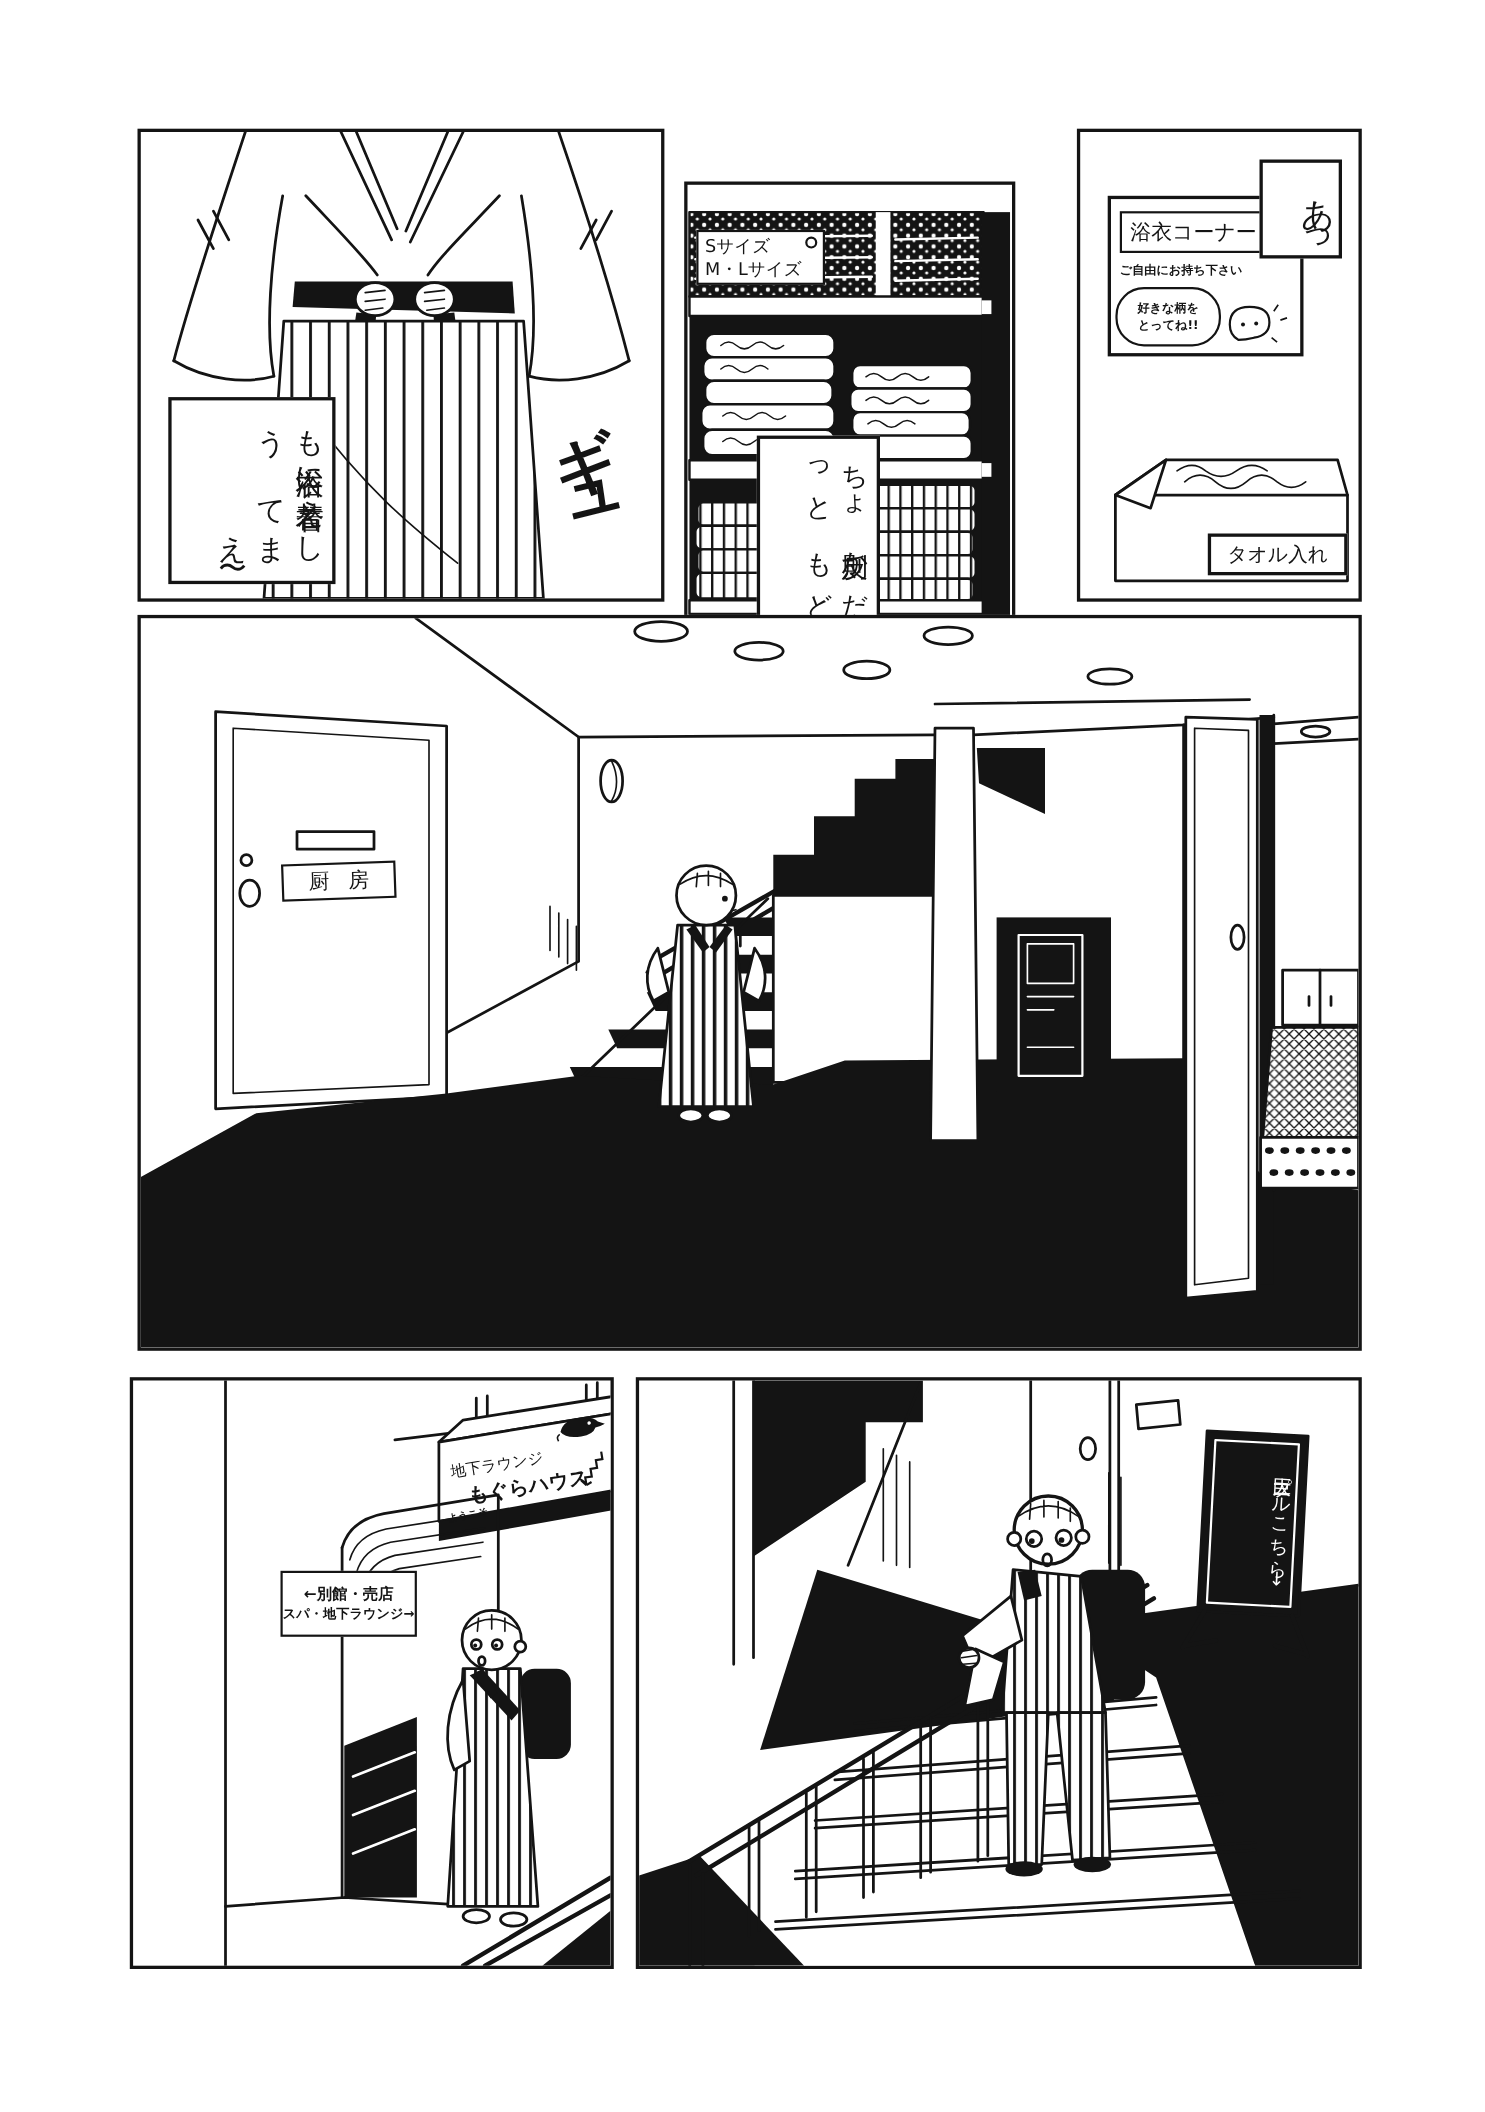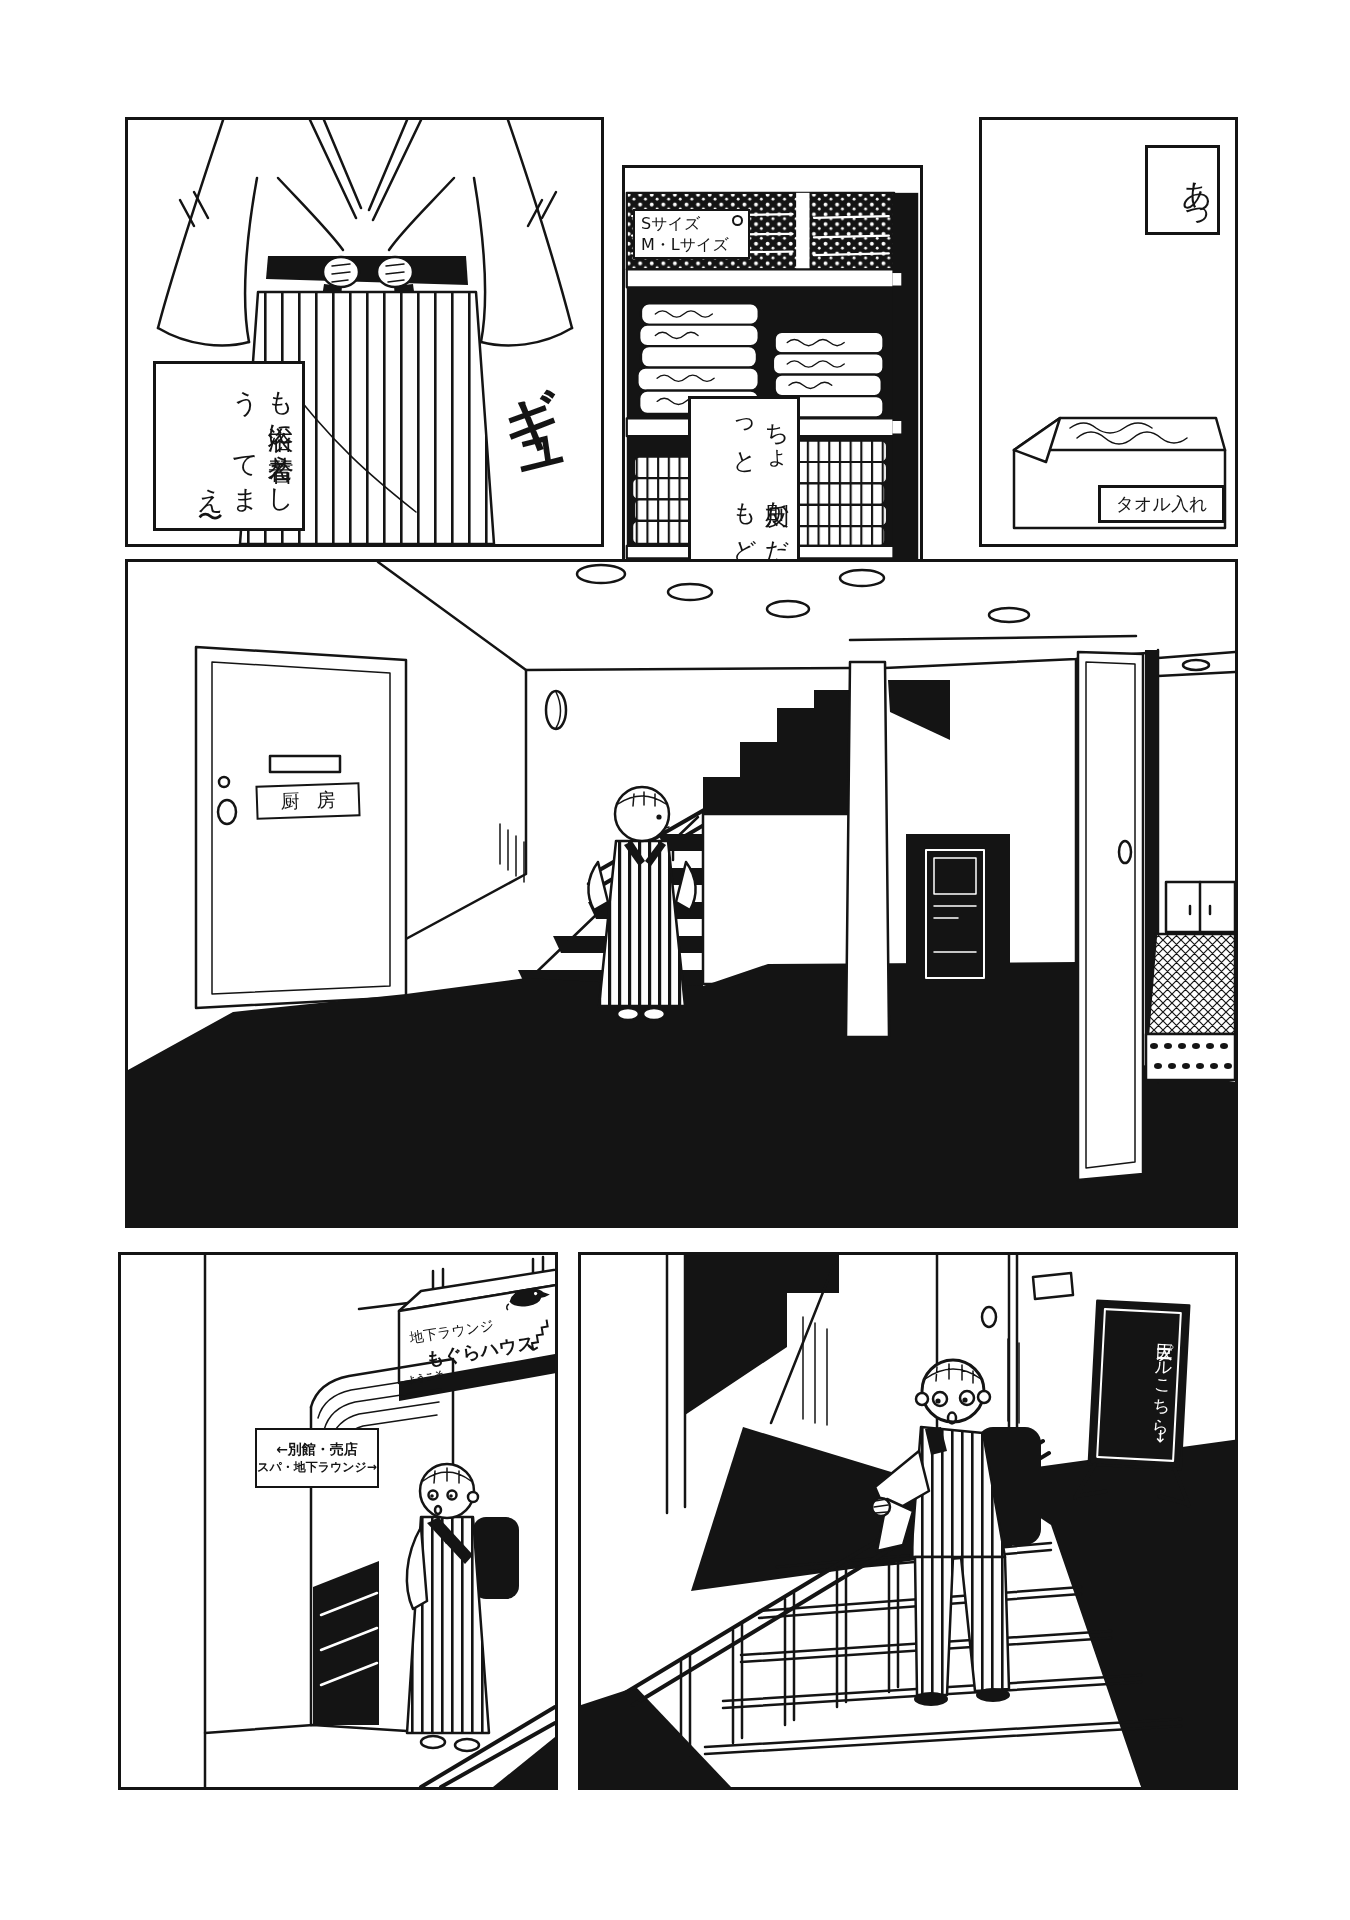--- a/index.html
+++ b/index.html
@@ -142,20 +142,34 @@
   <div class="panel" style="left:979px;top:117px;width:259px;height:430px;">
     <svg class="art" viewBox="0 0 253 424">
       <g>
         <polygon class="wt" points="32,330 243,330 243,408 32,408"></polygon>
         <polyline points="32,330 78,298 234,298 243,330"></polyline>
         <polygon class="wt" points="32,330 78,298 64,342"></polygon>
         <path d="M95,318 q14,-12 28,0 q14,12 28,0 q14,-12 28,0 q13,10 26,0" class="thin"></path>
         <path d="M88,308 q14,-10 26,0 q14,10 28,0 q14,-10 28,0" class="thin"></path>
       </g>
     </svg>
+    <div class="ovl box" style="left:25px;top:58px;width:178px;height:146px;border-width:3px;">
+      <div class="ovl box" style="left:8px;top:11px;width:134px;height:38px;border-width:2.5px;display:flex;align-items:center;justify-content:center;font-size:19px;">浴衣コーナー</div>
+      <div class="ovl" style="left:8px;top:57px;width:164px;font-size:11px;font-weight:bold;">ご自由にお持ち下さい</div>
+      <div class="ovl" style="left:4px;top:80px;width:96px;height:54px;border:2.5px solid #141414;border-radius:26px;background:#fff;text-align:center;font-size:11px;font-weight:bold;padding-top:10px;">
+        <div>好きな柄を</div>
+        <div>とってね!!</div>
+      </div>
+      <svg class="ovl" style="left:102px;top:88px;" width="66" height="50" viewBox="0 0 66 50">
+        <path d="M14,40 q-8,-4 -8,-14 q0,-16 18,-16 q18,0 18,14 q0,12 -14,14 q-8,2 -14,2 z" style="fill:#fff;stroke:#141414;stroke-width:2;fill-rule:evenodd;"></path>
+        <circle cx="18" cy="26" r="1.8" style="fill:#141414"></circle>
+        <circle cx="30" cy="25" r="1.8" style="fill:#141414"></circle>
+        <path d="M46,14 l4,-6 M52,22 l6,-2 M44,38 l5,4" style="stroke:#141414;stroke-width:1.5;fill:none"></path>
+      </svg>
+    </div>
     <div class="ovl box vt" style="left:163px;top:25px;width:75px;height:90px;border-width:3px;font-size:30px;display:flex;justify-content:center;padding-top:10px;">
       <span>あっ</span>
     </div>
     <div class="ovl box" style="left:116px;top:365px;width:127px;height:38px;border-width:3.5px;display:flex;align-items:center;justify-content:center;font-size:18px;">タオル入れ</div>
   </div>
 
   <div class="panel" style="left:125px;top:559px;width:1113px;height:669px;">
     <svg class="art" viewBox="0 0 1107 663">
       <defs>
         <pattern id="p4s" width="10" height="10" patternUnits="userSpaceOnUse">

